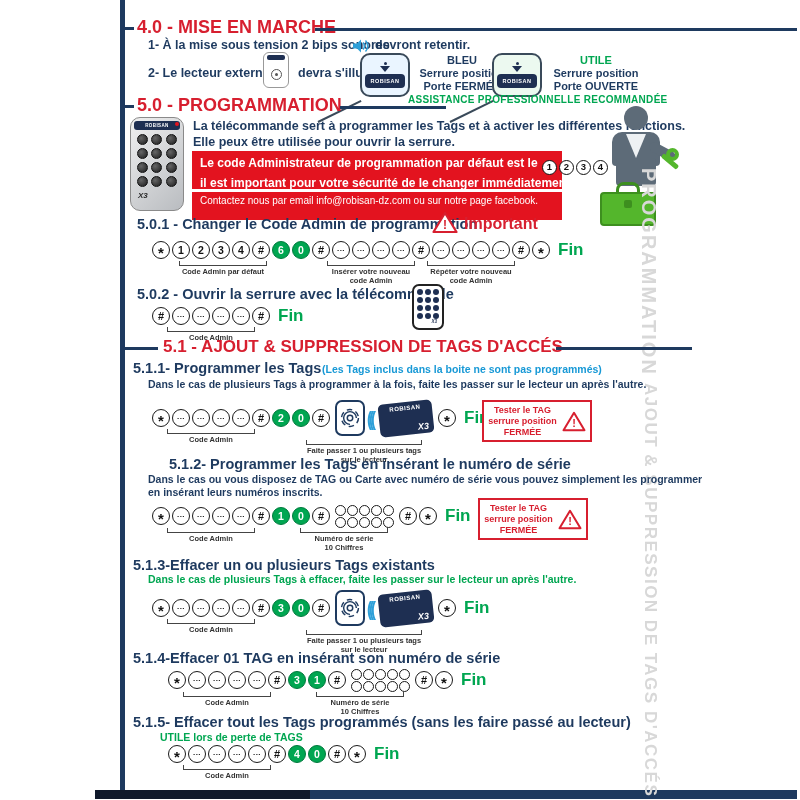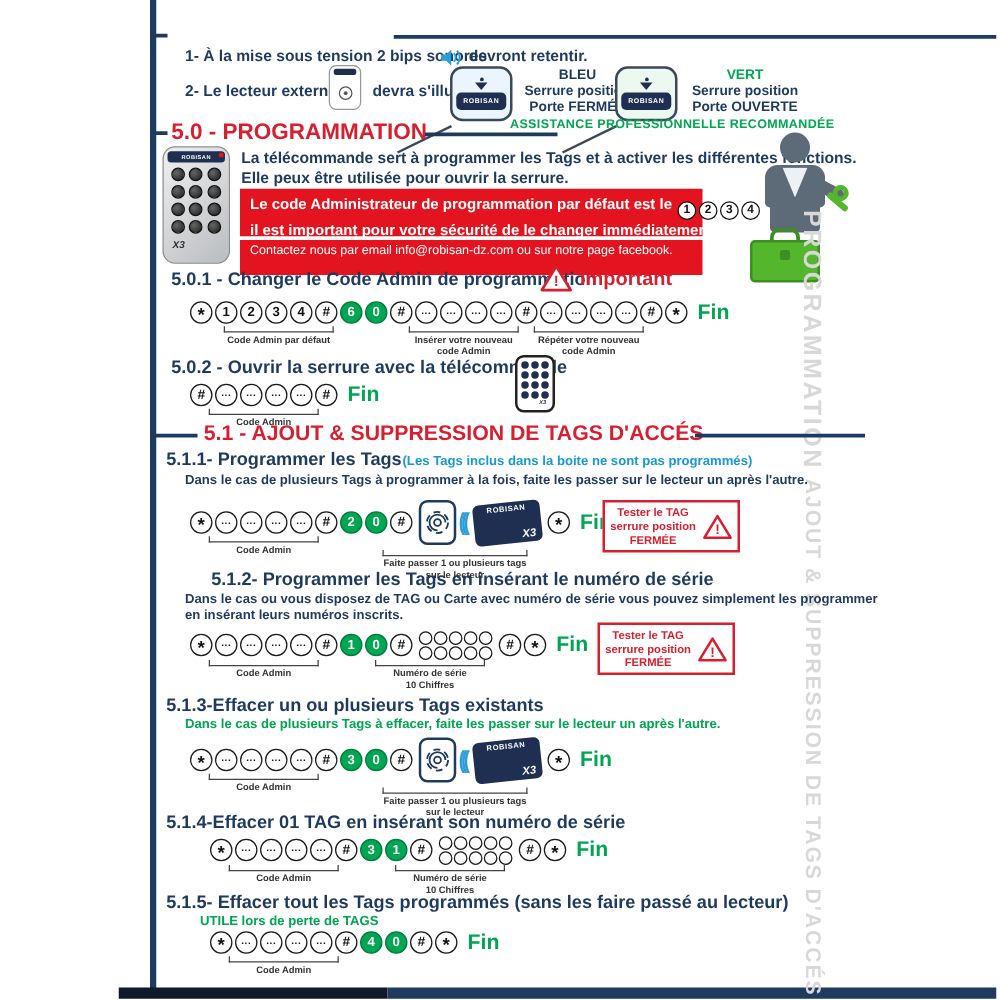--- a/index.html
+++ b/index.html
@@ -114,20 +114,21 @@
 </head>
 <body>
 
 <div id="page">
 
   <div class="vline"></div>
   <div class="botbar1"></div>
   <div class="botbar2"></div>
 
   <div class="hline" style="left:120px;top:27px;width:14px;"></div>
+  <div class="abs h-red" style="left:137px;top:17px;">4.0 - MISE EN MARCHE</div>
   <div class="hline" style="left:315px;top:28px;width:482px;"></div>
 
   <div class="abs body13" style="left:148px;top:38px;">1- À la mise sous tension 2 bips sonores</div>
   <svg class="abs" style="left:352px;top:38px;" width="18" height="16" viewBox="0 0 18 16">
     <path d="M1 5.5 L5 5.5 L9 1.5 L9 14.5 L5 10.5 L1 10.5 Z" fill="#2d9fd8"></path>
     <path d="M11 4.5 C13 6.5 13 9.5 11 11.5" stroke="#2d9fd8" stroke-width="1.5" fill="none"></path>
     <path d="M13.5 2.5 C16.5 5.5 16.5 10.5 13.5 13.5" stroke="#2d9fd8" stroke-width="1.5" fill="none"></path>
   </svg>
   <div class="abs body13" style="left:375px;top:38px;">devront retentir.</div>
 
@@ -150,21 +151,21 @@
     <div>Porte FERMÉE</div>
   </div>
 
   <div class="device green-tint" style="left:492px;top:53px;">
     <div class="ant-dot"></div>
       <div class="ant"></div>
     <div class="device-badge">ROBISAN</div>
   </div>
   <div class="pline" style="left:450px;top:121px;width:48px;transform:rotate(-26deg);"></div>
   <div class="abs dev-lbl" style="left:540px;top:54px;width:112px;">
-    <div class="vert">VERT</div>
+    <div class="vert">UTILE</div>
     <div>Serrure position</div>
     <div>Porte OUVERTE</div>
   </div>
 
   <div class="abs assist" style="left:408px;top:94px;">ASSISTANCE PROFESSIONNELLE  RECOMMANDÉE</div>
 
   <div class="hline" style="left:120px;top:105px;width:14px;"></div>
   <div class="abs h-red" style="left:137px;top:95px;">5.0 - PROGRAMMATION</div>
   <div class="hline" style="left:340px;top:106px;width:106px;"></div>
 

